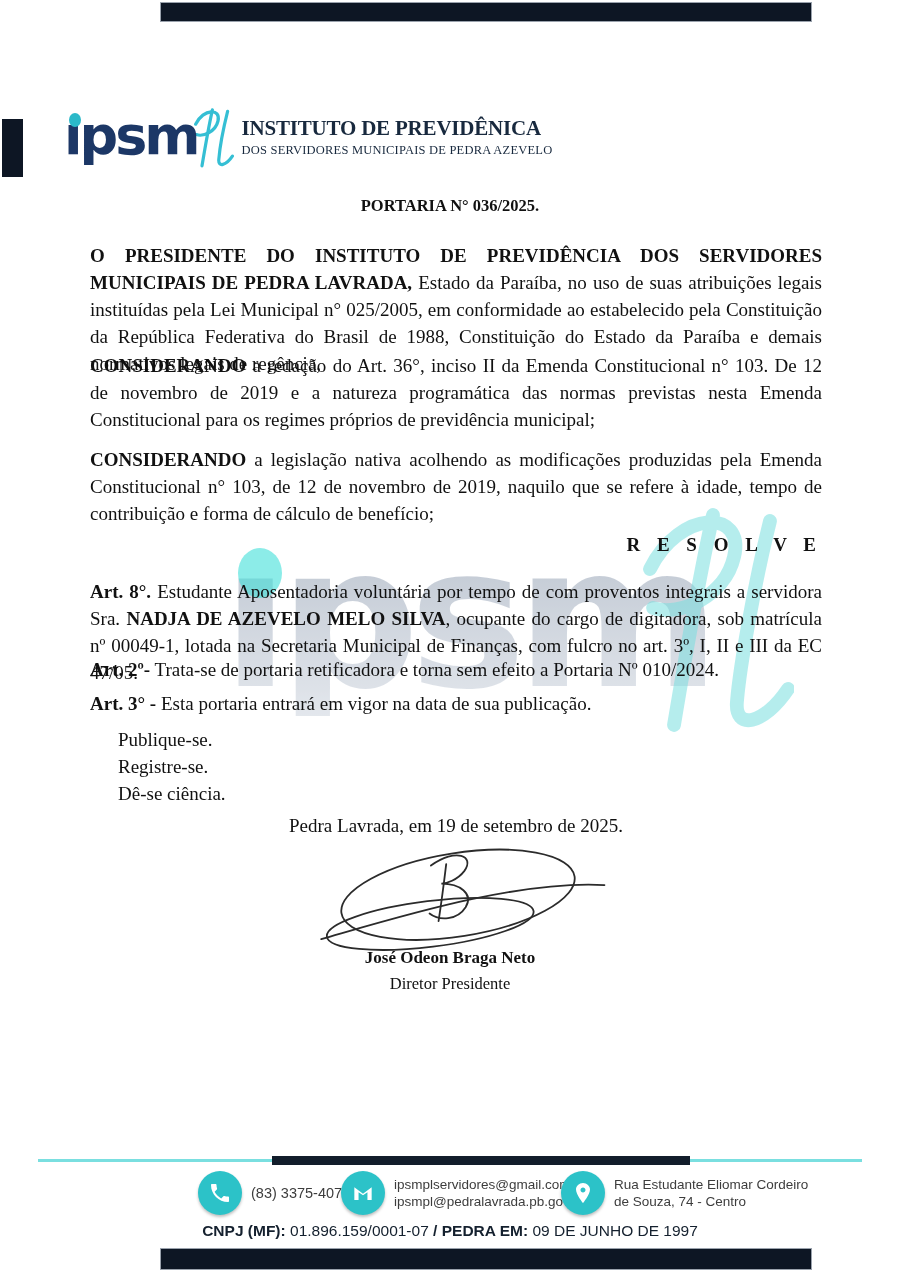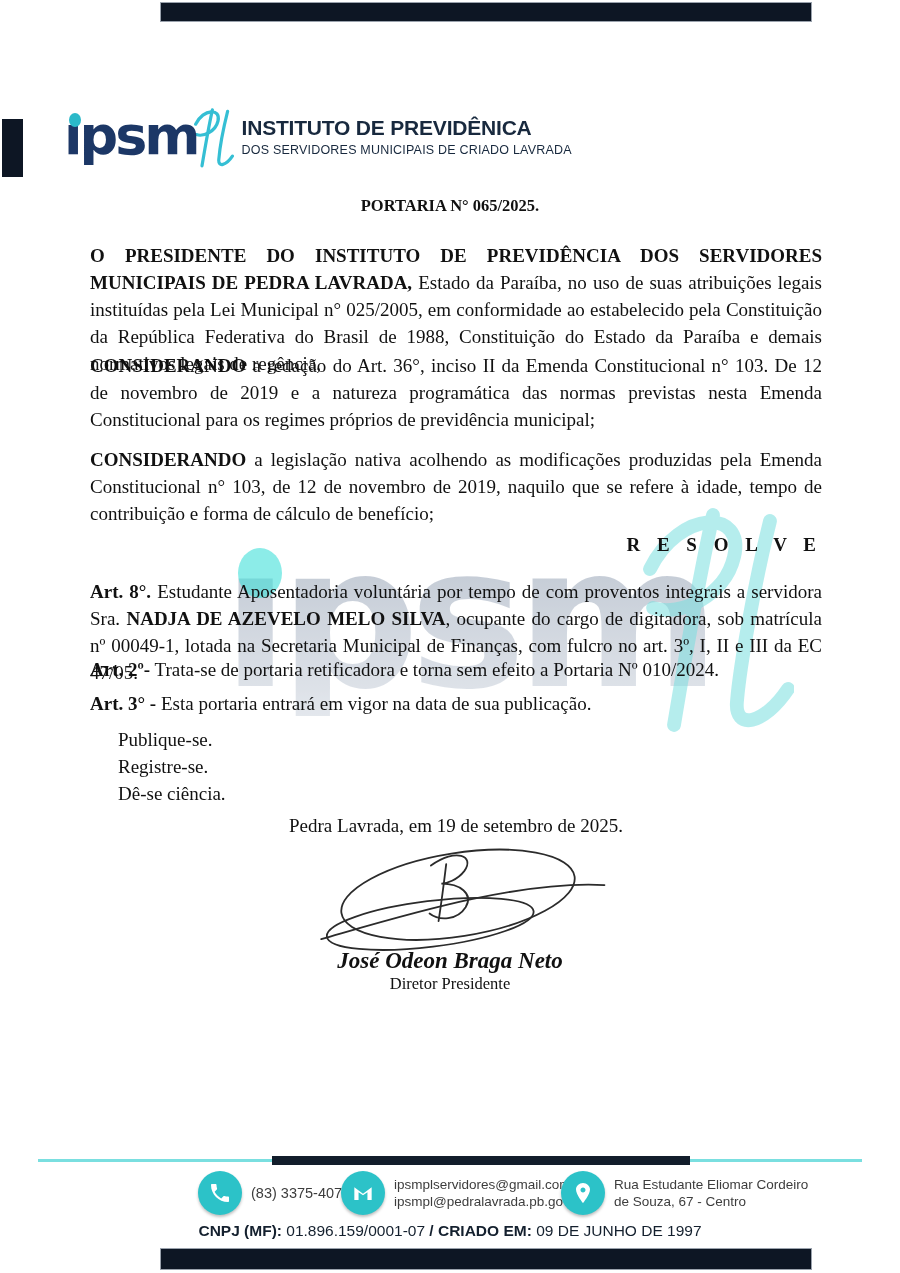--- a/index.html
+++ b/index.html
@@ -10,21 +10,21 @@
   .top-bar{position:absolute;left:160px;top:2px;width:650px;height:18px;background:#0d1624;border:1px solid #9aa2ad;}
   .bottom-bar{position:absolute;left:160px;top:1248px;width:650px;height:20px;background:#0d1624;border:1px solid #9aa2ad;}
   .left-block{position:absolute;left:2px;top:119px;width:21px;height:58px;background:#0d1624;}
 
   
   .logo-row{position:absolute;left:64px;top:106px;display:flex;align-items:flex-start;z-index:3;}
   .logo-word{position:relative;font-family:"DejaVu Sans",sans-serif;font-weight:bold;font-size:54px;
              line-height:60px;letter-spacing:-3px;color:#1c3766;}
   .logo-dot{position:absolute;left:5px;top:7px;width:12px;height:14px;border-radius:50%;background:#2bb9c9;}
   .logo-pl{margin-left:-12px;margin-top:-2px;}
-  .org-block{margin-left:8px;margin-top:10px;font-family:Liberation Sans, sans-serif;color:#18293e;}
+  .org-block{margin-left:8px;margin-top:10px;font-family:Liberation Serif, serif;color:#18293e;}
   .org-name{font-size:21px;font-weight:bold;letter-spacing:-0.2px;line-height:24px;}
   .org-sub{font-size:12.5px;margin-top:3px;letter-spacing:0.2px;}
 
   
   .watermark{position:absolute;left:222px;top:520px;z-index:0;pointer-events:none;}
   .wm-word{position:relative;font-family:"DejaVu Sans",sans-serif;font-weight:bold;font-size:196px;
            line-height:196px;letter-spacing:-10px;
            background:linear-gradient(#8493a8,#cdd4de);-webkit-background-clip:text;background-clip:text;
            color:transparent;opacity:0.55;}
   .wm-dot{position:absolute;left:16px;top:28px;width:44px;height:50px;border-radius:50%;
@@ -33,22 +33,22 @@
 
   
   .sec{position:absolute;left:82px;right:78px;z-index:2;font-size:19px;line-height:27px;text-align:justify;margin-left:8px;}
   .doc-title{position:absolute;left:0;right:0;top:196px;text-align:center;font-weight:bold;font-size:16.5px;z-index:2;}
   b,.bold{font-weight:bold;}
   .resolve{font-weight:bold;letter-spacing:6px;text-align:right;}
   .closing div{line-height:27px;}
   .closing{left:110px;text-align:left;}
   .dateline{text-align:center;}
   .sig-svg{position:absolute;left:248px;top:842px;z-index:2;}
-  .sig-name{position:absolute;left:0;right:0;top:948px;text-align:center;font-weight:bold;font-style:italic;
-            font-size:23px;z-index:2;}
+  .sig-name{position:absolute;left:0;right:0;top:948px;text-align:center;font-weight:bold;
+            font-size:17px;z-index:2;}
   .sig-title{position:absolute;left:0;right:0;top:974px;text-align:center;font-size:16.5px;z-index:2;}
 
   
   .footer-line{position:absolute;left:38px;right:38px;top:1159px;height:3px;background:#7adfe0;}
   .footer-bar{position:absolute;left:272px;top:1156px;width:418px;height:9px;background:#121d2b;}
   .contact{position:absolute;display:flex;align-items:center;gap:9px;
            font-family:"Liberation Sans",sans-serif;color:#3d3d3d;z-index:2;}
   .icon-circle{width:44px;height:44px;border-radius:50%;background:#2cc2c8;display:flex;
                align-items:center;justify-content:center;flex:0 0 auto;box-shadow:0 2px 3px rgba(0,0,0,0.25);}
   .contact-phone{left:198px;top:1171px;font-size:14.5px;}
@@ -78,25 +78,25 @@
   <div class="logo-row">
     <div class="logo-word">ıpsm</div>
     <div class="logo-dot"></div>
     <svg class="logo-pl" width="48" height="66" viewBox="0 0 60 80" fill="none" stroke="#35bfd4" stroke-width="4" stroke-linecap="round">
       <path d="M20 76 C24 52 29 24 33 6"></path>
       <path d="M12 24 C22 4 44 4 40 20 C37 33 22 40 13 37"></path>
       <path d="M52 8 C47 28 42 56 41 68 C40 78 50 76 58 64"></path>
     </svg>
     <div class="org-block">
       <div class="org-name">INSTITUTO DE PREVIDÊNICA</div>
-      <div class="org-sub">DOS SERVIDORES MUNICIPAIS DE CRIADO LAVRADA</div>
+      <div class="org-sub">DOS SERVIDORES MUNICIPAIS DE PEDRA AZEVELO</div>
     </div>
   </div>
 
-  <div class="doc-title">PORTARIA N° 065/2025.</div>
+  <div class="doc-title">PORTARIA N° 036/2025.</div>
 
   <div class="sec" style="top:242px;">
     <span class="bold">O PRESIDENTE DO INSTITUTO DE PREVIDÊNCIA DOS SERVIDORES MUNICIPAIS DE PEDRA LAVRADA,</span><span> Estado da Paraíba, no uso de suas atribuições legais instituídas pela Lei Municipal n° 025/2005, em conformidade ao estabelecido pela Constituição da República Federativa do Brasil de 1988, Constituição do Estado da Paraíba e demais normativos legais de regência,</span>
   </div>
 
   <div class="sec" style="top:352px;">
     <span class="bold">CONSIDERANDO</span><span> a redação do Art. 36°, inciso II da Emenda Constitucional n° 103. De 12 de novembro de 2019 e a natureza programática das normas previstas nesta Emenda Constitucional para os regimes próprios de previdência municipal;</span>
   </div>
 
   <div class="sec" style="top:446px;">
@@ -160,22 +160,22 @@
   </div>
 
   <div class="contact contact-addr">
     <span class="icon-circle">
       <svg width="24" height="24" viewBox="0 0 24 24">
           <path fill="#ffffff" d="M12 2C8.13 2 5 5.13 5 8.5c0 5.25 7 13.5 7 13.5s7-8.25 7-13.5C19 5.13 15.87 2 12 2zm0 9.5c-1.38 0-2.5-1.12-2.5-2.5S10.62 6.5 12 6.5s2.5 1.12 2.5 2.5-1.12 2.5-2.5 2.5z"></path>
         </svg>
     </span>
     <span>
       <div>Rua Estudante Eliomar Cordeiro</div>
-      <div>de Souza, 67 - Centro</div>
+      <div>de Souza, 74 - Centro</div>
     </span>
   </div>
 
   <div class="cnpj">
-    <span class="bold">CNPJ (MF):</span><span> 01.896.159/0001-07 </span><span class="bold">/ CRIADO EM:</span><span> 09 DE JUNHO DE 1997</span>
+    <span class="bold">CNPJ (MF):</span><span> 01.896.159/0001-07 </span><span class="bold">/ PEDRA EM:</span><span> 09 DE JUNHO DE 1997</span>
   </div>
 
   <div class="bottom-bar"></div>
 </div>
 
 </body></html>

